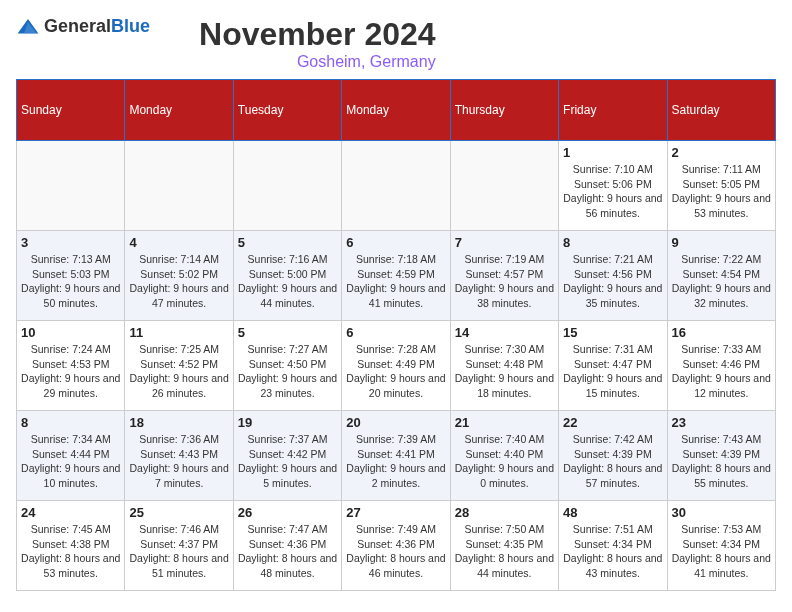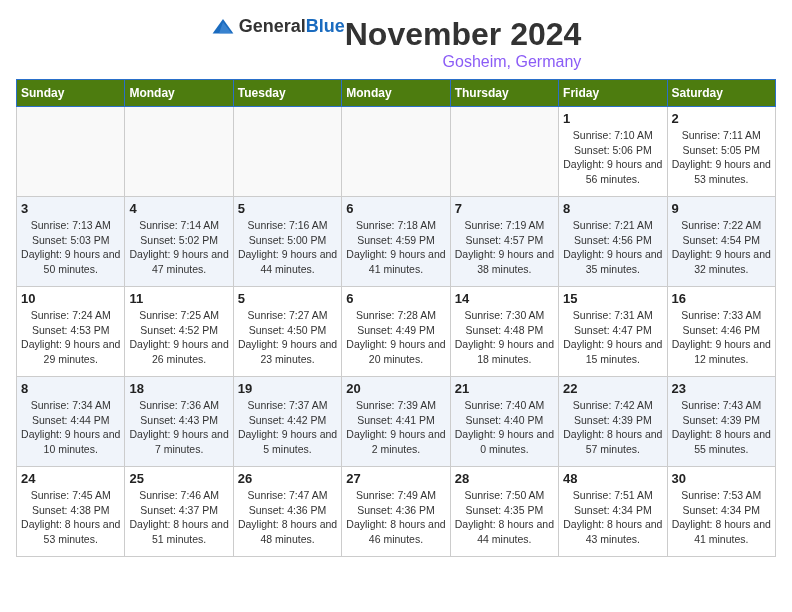--- a/index.html
+++ b/index.html
@@ -5,23 +5,24 @@
     * { box-sizing: border-box; margin: 0; padding: 0; }
     body {
       font-family: Arial, sans-serif;
       background: #fff;
       width: 792px;
       min-height: 612px;
       padding: 16px;
     }
     .header-area {
       display: flex;
-      justify-content: center;
+      justify-content: flex-start;
       align-items: flex-start;
       margin-bottom: 8px;
+      gap: 24px;
     }
     .logo {
       display: flex;
       align-items: center;
       gap: 4px;
     }
     .logo-text-general {
       font-size: 18px;
       font-weight: bold;
       color: #333;
@@ -30,42 +31,43 @@
       font-size: 18px;
       font-weight: bold;
       color: #1a6bbf;
     }
     .logo-icon {
       width: 24px;
       height: 20px;
     }
     .title-block {
       text-align: right;
+      margin-left: 25px;
     }
     .cal-title {
       font-size: 32px;
       font-weight: bold;
       color: #333;
     }
     .cal-subtitle {
       font-size: 16px;
       color: #8b5cf6;
     }
     .calendar {
       width: 100%;
       border-collapse: collapse;
       font-size: 11px;
     }
     .calendar th {
-      background-color: #4d7c0f;
+      background-color: #b91c1c;
       color: #fff;
-      padding: 6px 4px;
+      padding: 23px 4px;
       text-align: left;
       font-size: 12px;
-      font-weight: bold;
+      font-weight: normal;
       border: 1px solid #2a6fc9;
     }
     .calendar td {
       border: 1px solid #ccc;
       vertical-align: top;
       padding: 4px;
       width: 108px;
       min-height: 80px;
       background: #fff;
     }

